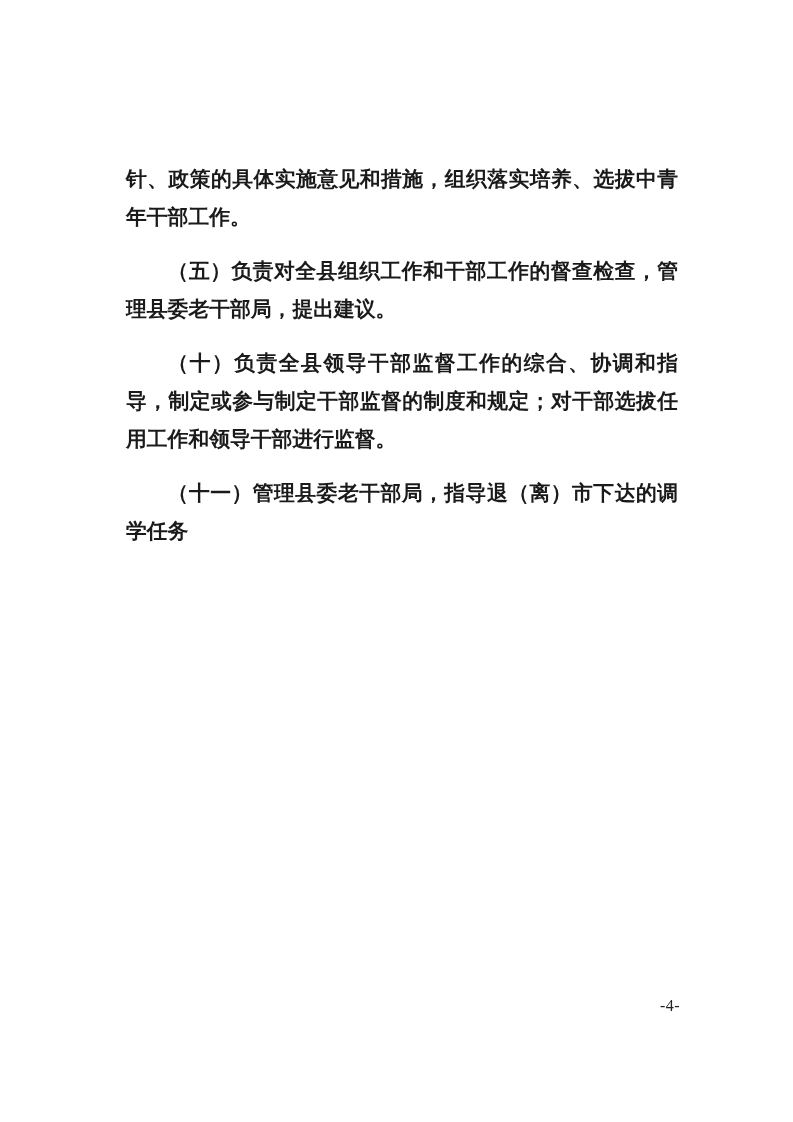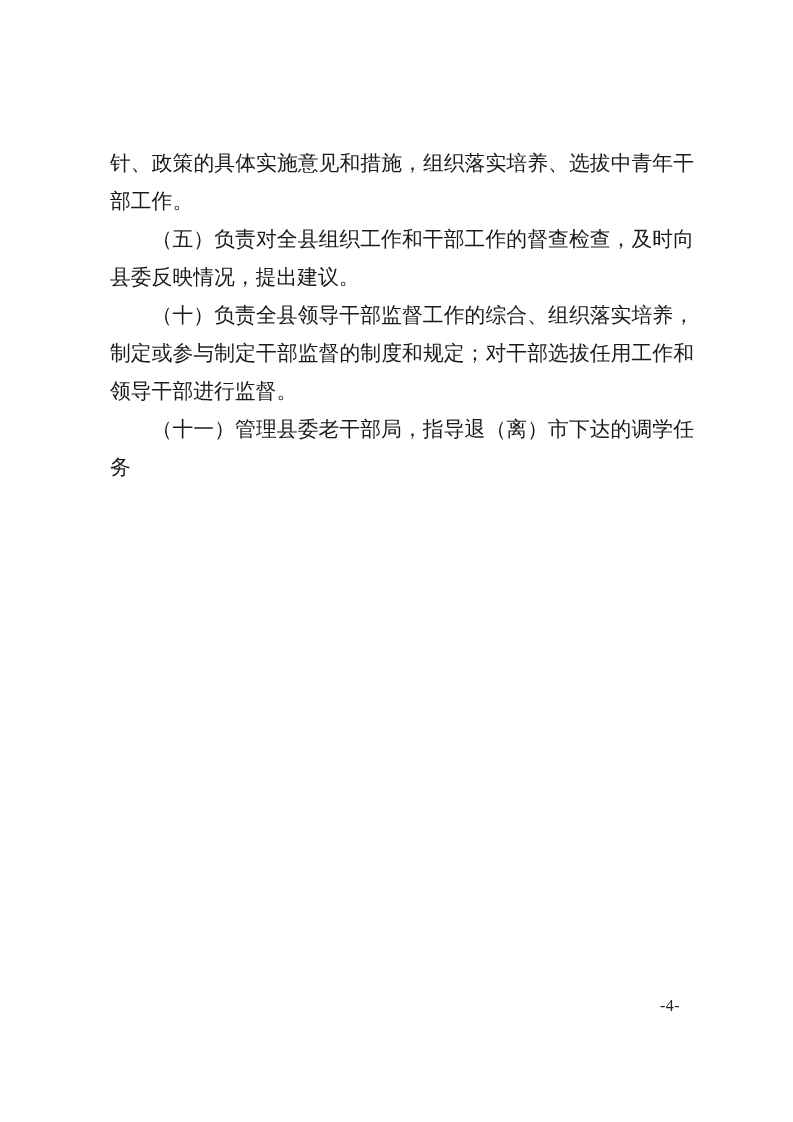--- a/index.html
+++ b/index.html
@@ -21,40 +21,41 @@
     left: 110px;
     top: 144px;
     width: 584px;
     font-size: 20.8px;
     line-height: 38px;
     text-align: justify;
     text-justify: inter-ideograph;
     word-break: normal;
   }
   .doc-body p {
-    margin: 0;
+    margin: 16px;
     padding: 0;
+    font-weight: bold;
   }
   .doc-body p.indent {
     text-indent: 2em;
   }
   .page-number {
     position: absolute;
     top: 997px;
     left: 660px;
     font-size: 16px;
     line-height: 18px;
     color: #222222;
     letter-spacing: 0.5px;
   }
 </style>
 </head>
 <body>
 
 <div class="page">
   <div class="doc-body">
       <p class="">针、政策的具体实施意见和措施，组织落实培养、选拔中青年干部工作。</p>
-      <p class="indent">（五）负责对全县组织工作和干部工作的督查检查，及时向县委反映情况，提出建议。</p>
-      <p class="indent">（十）负责全县领导干部监督工作的综合、组织落实培养，制定或参与制定干部监督的制度和规定；对干部选拔任用工作和领导干部进行监督。</p>
+      <p class="indent">（五）负责对全县组织工作和干部工作的督查检查，管理县委老干部局，提出建议。</p>
+      <p class="indent">（十）负责全县领导干部监督工作的综合、协调和指导，制定或参与制定干部监督的制度和规定；对干部选拔任用工作和领导干部进行监督。</p>
       <p class="indent">（十一）管理县委老干部局，指导退（离）市下达的调学任务</p>
     </div>
   <div class="page-number">-4-</div>
 </div>
 
 </body></html>

